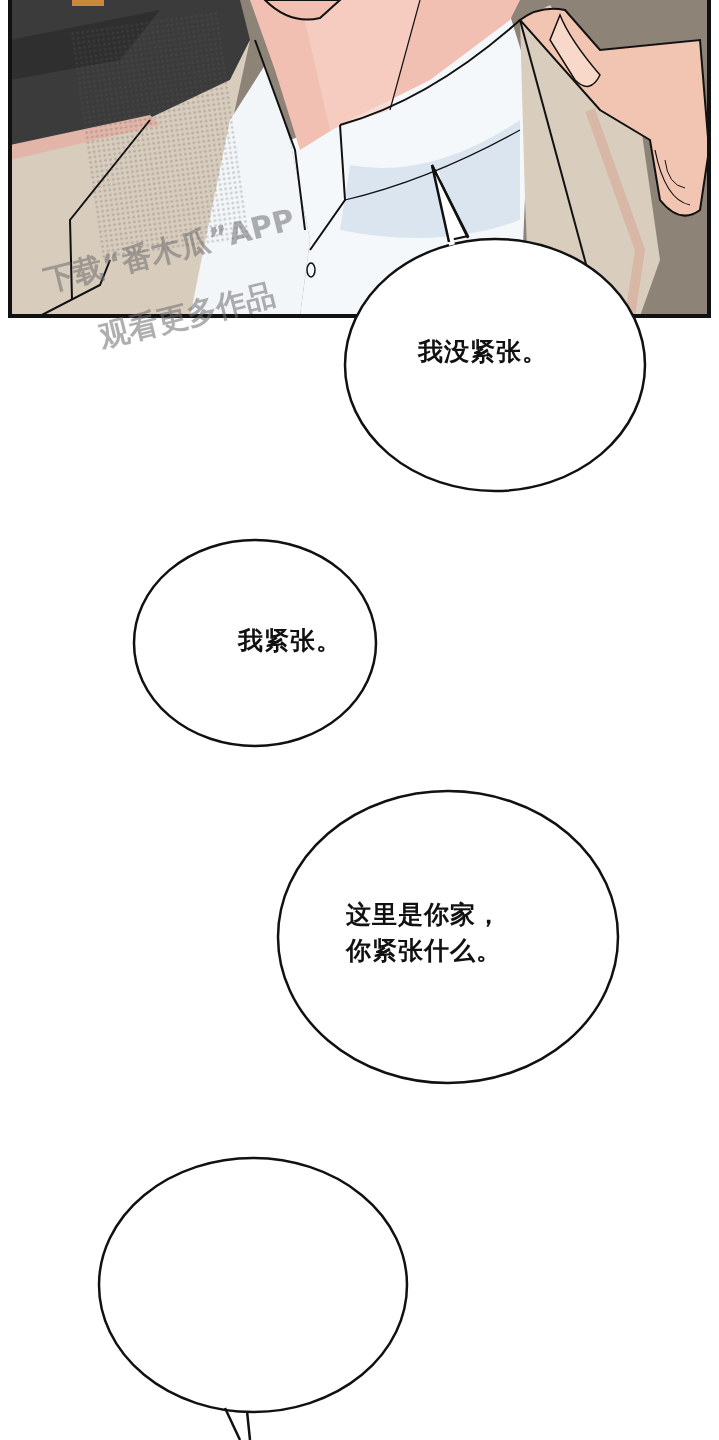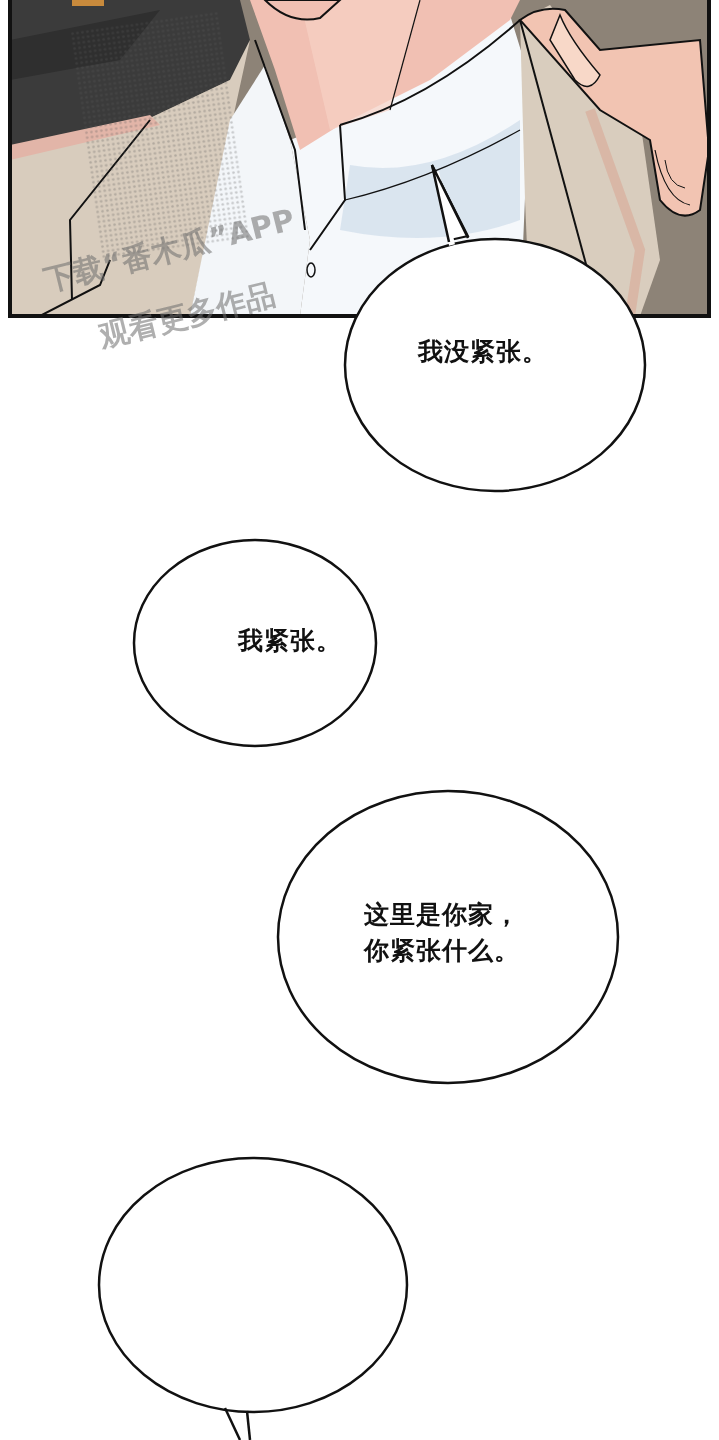--- a/index.html
+++ b/index.html
@@ -100,15 +100,15 @@
       <path d="M247 1411 L250 1440" stroke="#111" stroke-width="2.5" fill="none"></path>
       <path d="M228 1404 L246 1406" stroke="#fff" stroke-width="6"></path>
     </g>
   </svg>
 
   <div class="wm" style="left:40px; top:262px; font-size:30px; transform: rotate(-14deg);">下载“番木瓜”APP</div>
   <div class="wm" style="left:95px; top:318px; font-size:30px; transform: rotate(-14deg);">观看更多作品</div>
 
   <div class="bubble-text" style="left:483px; top:352px;">我没紧张。</div>
   <div class="bubble-text" style="left:252px; top:641px;margin-left:38px;">我紧张。</div>
-  <div class="bubble-text" style="left:442px; top:933px;text-align:right;">这里是你家，
+  <div class="bubble-text" style="left:424px; top:933px;text-align:right;">这里是你家，
 你紧张什么。</div>
 </div>
 
 </body></html>

